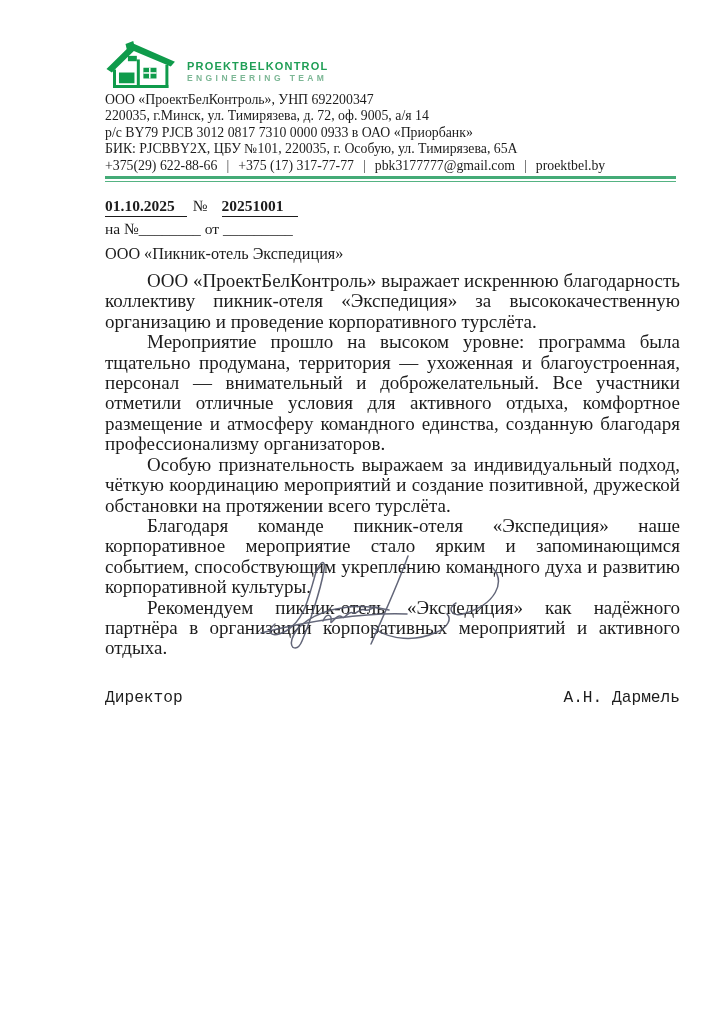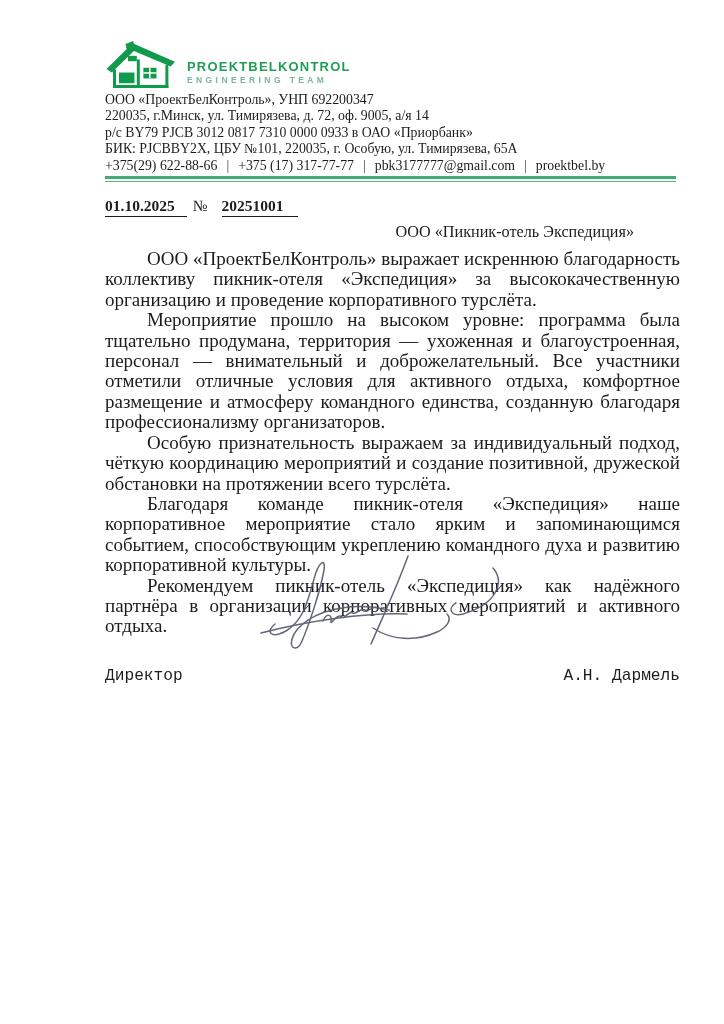--- a/index.html
+++ b/index.html
@@ -14,21 +14,21 @@
   }
   .content { padding:36px 44px 0 105px; }
 
   
   .logo-row { display:flex; align-items:center; gap:10px; height:54px; margin-bottom:2px; }
   .logo-house { width:72px; height:50px; flex:0 0 auto; }
   .brand-text { font-family:"Liberation Sans", sans-serif; line-height:1.05; padding-top:14px; }
   .brand-name {
     font-variant:small-caps;
     text-transform:lowercase;
-    font-weight:700; font-size:19px; letter-spacing:1.2px;
+    font-weight:700; font-size:15px; letter-spacing:1.2px;
     color:#1f9e55;
   }
   .brand-sub {
     font-size:8.5px; font-weight:700; letter-spacing:3.4px;
     color:#7cb795; margin-top:1px;
   }
 
   
   .req-block { font-size:13.8px; line-height:16.4px; }
   .req-line { white-space:nowrap; }
@@ -47,21 +47,21 @@
   .ref-line1 { white-space:nowrap; }
   .u { border-bottom:1px solid #1c1c1c; display:inline-block;font-weight:bold; }
   .ref-date { padding-right:12px; }
   .ref-no-sign { margin:0 14px 0 6px; }
   .ref-number { padding-right:14px; }
   .ref-line2 { white-space:nowrap; margin-top:2px; }
 
   
   .recipient {
     margin-top:6px;
-    text-align:right; padding-right:46px;
+    text-align:left; padding-right:46px;
     font-size:16.2px;
   }
 
   
   .body-block { margin-top:7px; }
   .body-block p {
     font-size:19px; line-height:20.4px;
     text-align:justify; text-indent:42px;
   }
 
@@ -126,20 +126,24 @@
         <span>+375(29) 622-88-66</span><span class="contact-sep">|</span><span>+375 (17) 317-77-77</span><span class="contact-sep">|</span><span>pbk3177777@gmail.com</span><span class="contact-sep">|</span><span>proektbel.by</span>
       </div>
     </div>
 
     <div class="separator"></div>
 
     <div class="ref-block">
       <div class="ref-line1">
         <span class="u ref-date">01.10.2025</span><span class="ref-no-sign">№</span><span class="u ref-number">20251001</span>
       </div>
+      <div class="ref-line2">
+        <span>на №</span><span>________</span>
+        <span>от</span> <span>_________</span>
+      </div>
     </div>
 
     <div class="recipient">ООО «Пикник-отель Экспедиция»</div>
 
     <div class="body-block">
       <p>ООО «ПроектБелКонтроль» выражает искреннюю благодарность коллективу пикник-отеля «Экспедиция» за высококачественную организацию и проведение корпоративного турслёта.</p>
       <p>Мероприятие прошло на высоком уровне: программа была тщательно продумана, территория — ухоженная и благоустроенная, персонал — внимательный и доброжелательный. Все участники отметили отличные условия для активного отдыха, комфортное размещение и атмосферу командного единства, созданную благодаря профессионализму организаторов.</p>
       <p>Особую признательность выражаем за индивидуальный подход, чёткую координацию мероприятий и создание позитивной, дружеской обстановки на протяжении всего турслёта.</p>
       <p>Благодаря команде пикник-отеля «Экспедиция» наше корпоративное мероприятие стало ярким и запоминающимся событием, способствующим укреплению командного духа и развитию корпоративной культуры.</p>
       <p>Рекомендуем пикник-отель «Экспедиция» как надёжного партнёра в организации корпоративных мероприятий и активного отдыха.</p>

